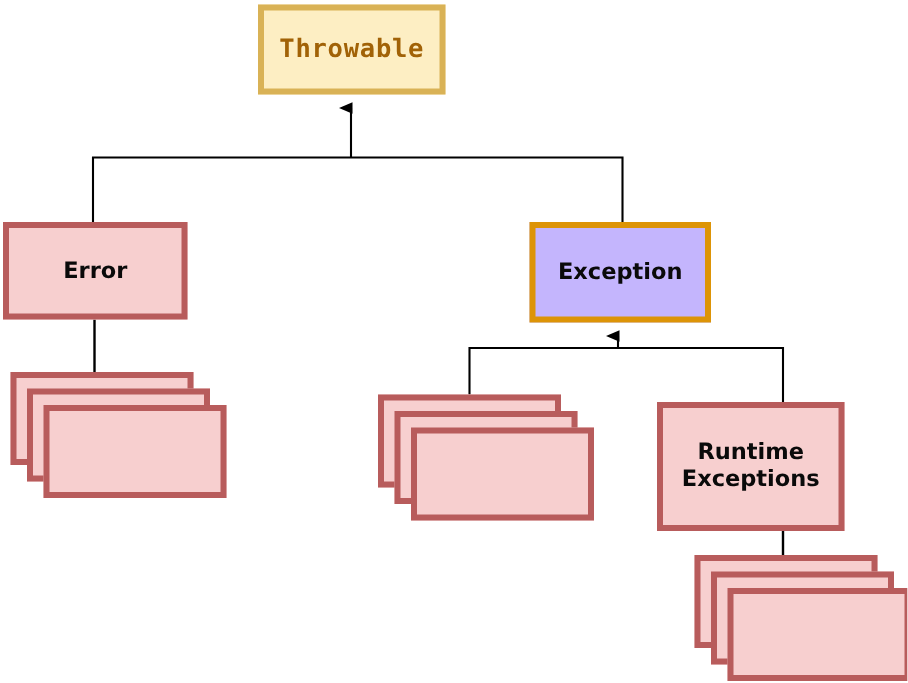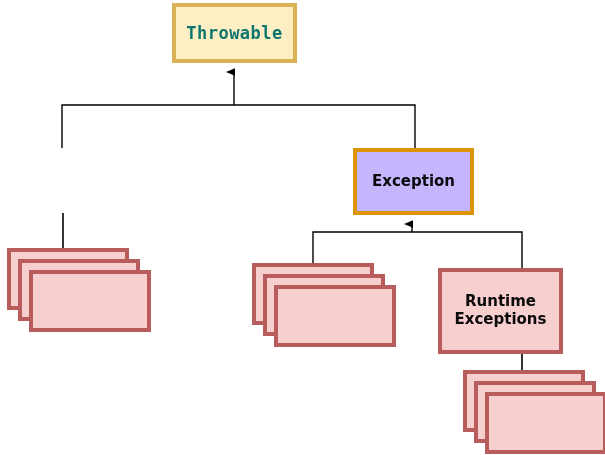--- a/index.html
+++ b/index.html
@@ -44,21 +44,21 @@
     background: #fdeec3;
     border: 4px solid #d9b košt;
   }
   .node-throwable {
     border: 4px solid #d9b256;
   }
   .node-throwable .node-label {
     font-family: "DejaVu Sans Mono", "Liberation Mono", monospace;
     font-weight: bold;
     font-size: 17px;
-    color: #0f766e;
+    color: #a16207;
     letter-spacing: 0.5px;
   }
 
   
   .node-exception {
     background: #c4b5fd;
     border: 4px solid #dd9407;
   }
   .node-exception .node-label {
     font-family: "DejaVu Sans", "Liberation Sans", sans-serif;
@@ -146,20 +146,23 @@
     <div class="sheet sheet-2" style="width: 122px; height: 62px;"></div>
     <div class="sheet sheet-3" style="width: 122px; height: 62px;">
       <span class="node-label"></span>
     </div>
   </div>
 
   <div class="node node-throwable" style="left: 172px; top: 3px; width: 125px; height: 60px;">
     <span class="node-label">Throwable</span>
   </div>
 
+  <div class="node node-pink" style="left: 2px; top: 148px; width: 123px; height: 65px;">
+    <span class="node-label">Error</span>
+  </div>
 
   <div class="node node-exception" style="left: 353px; top: 148px; width: 121px; height: 67px;">
     <span class="node-label">Exception</span>
   </div>
 
   <div class="node node-pink" style="left: 438px; top: 268px; width: 125px; height: 86px;">
     <span class="node-label">Runtime
 Exceptions</span>
   </div>
 

